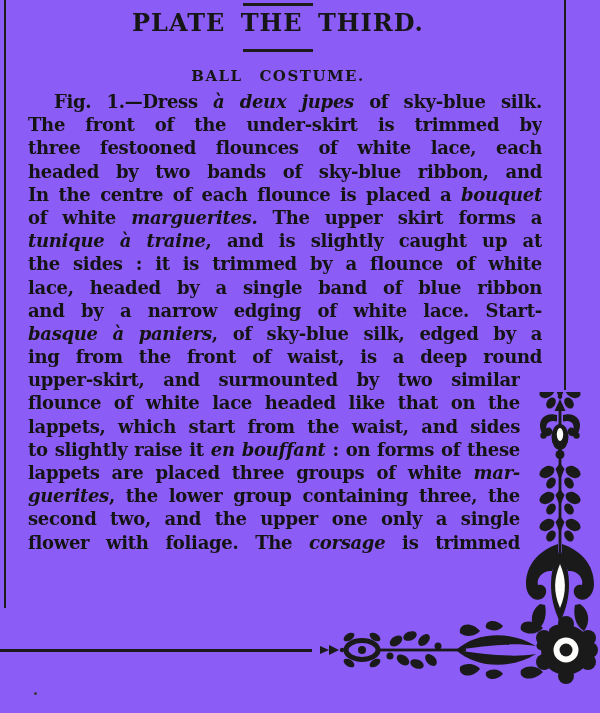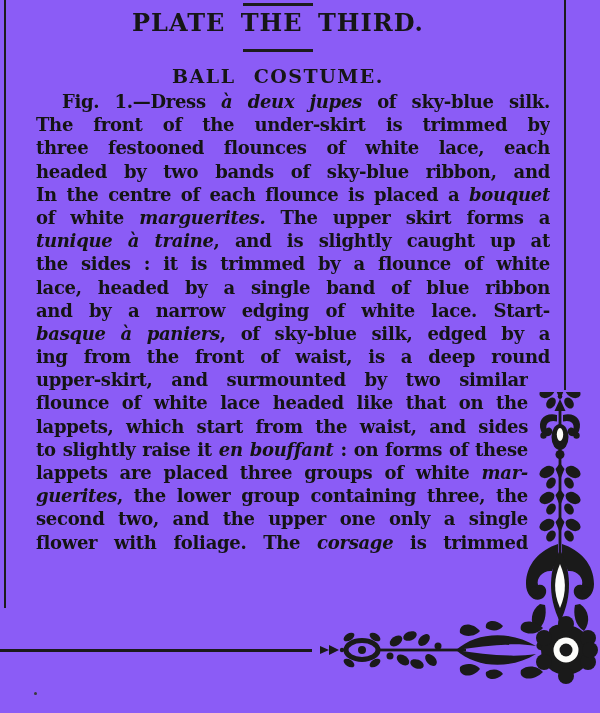--- a/index.html
+++ b/index.html
@@ -14,33 +14,32 @@
   .hrule-short { position:absolute; left:243px; width:70px; height:3px; background:#1c1c1c; }
   .hrule-short.top    { top:3px; }
   .hrule-short.middle { top:49px; }
   .plate-heading {
     position:absolute; left:28px; top:8px; width:500px;
     text-align:center; font-size:24px; font-weight:700;
     letter-spacing:1px; word-spacing:6px; line-height:30px;
   }
   .section-heading {
     position:absolute; left:28px; top:67px; width:500px;
-    text-align:center; font-size:19px; font-weight:700;
+    text-align:center; font-size:15px; font-weight:700;
     letter-spacing:1.5px; word-spacing:10px; line-height:18px;
   }
   .body-par {
     position:absolute; left:28px; top:90px; width:516px;
     font-size:18px; font-weight:700; letter-spacing:-0.3px;
     color:#141414;
   }
   .line {
     height:23.2px; line-height:23.2px; overflow:hidden;
     text-align:justify; text-align-last:justify; text-justify:inter-word;
     width:514px;
-    margin-left:8px;
   }
   .line.narrow { width:492px; }
   .line.indent { text-indent:26px; }
   .it { font-style:italic; }
   .bottom-rule { position:absolute; left:0; top:649px; width:312px; height:2.5px; background:#1a1a1a; }
   .ink-dot { position:absolute; left:34px; top:692px; width:3px; height:3px; border-radius:50%; background:#3a3a3a; }
   .orn { position:absolute; }
   .orn.column { left:518px; top:392px; width:84px; height:262px; }
   .orn.band   { left:318px; top:616px; width:282px; height:92px; }
 </style>

